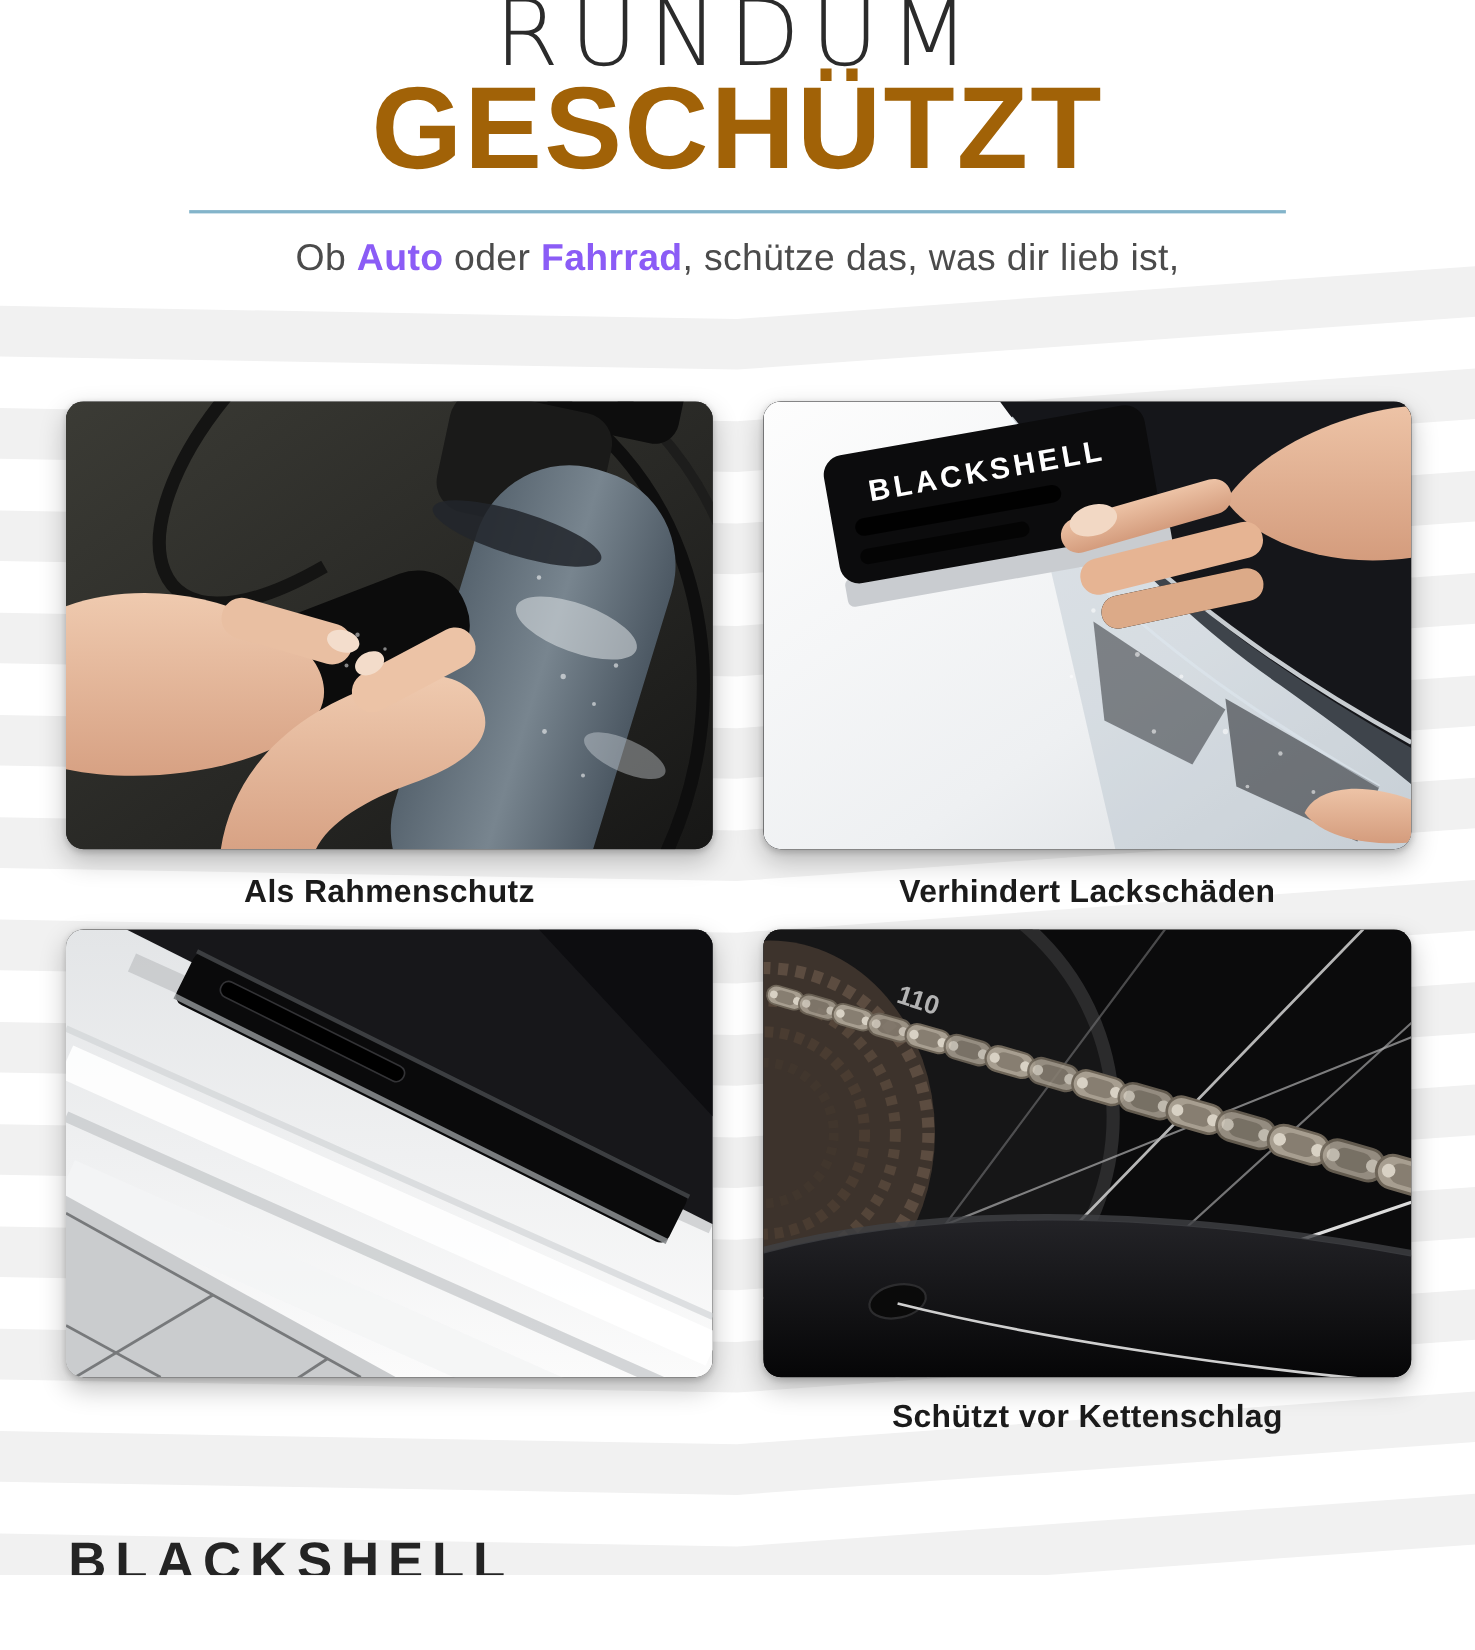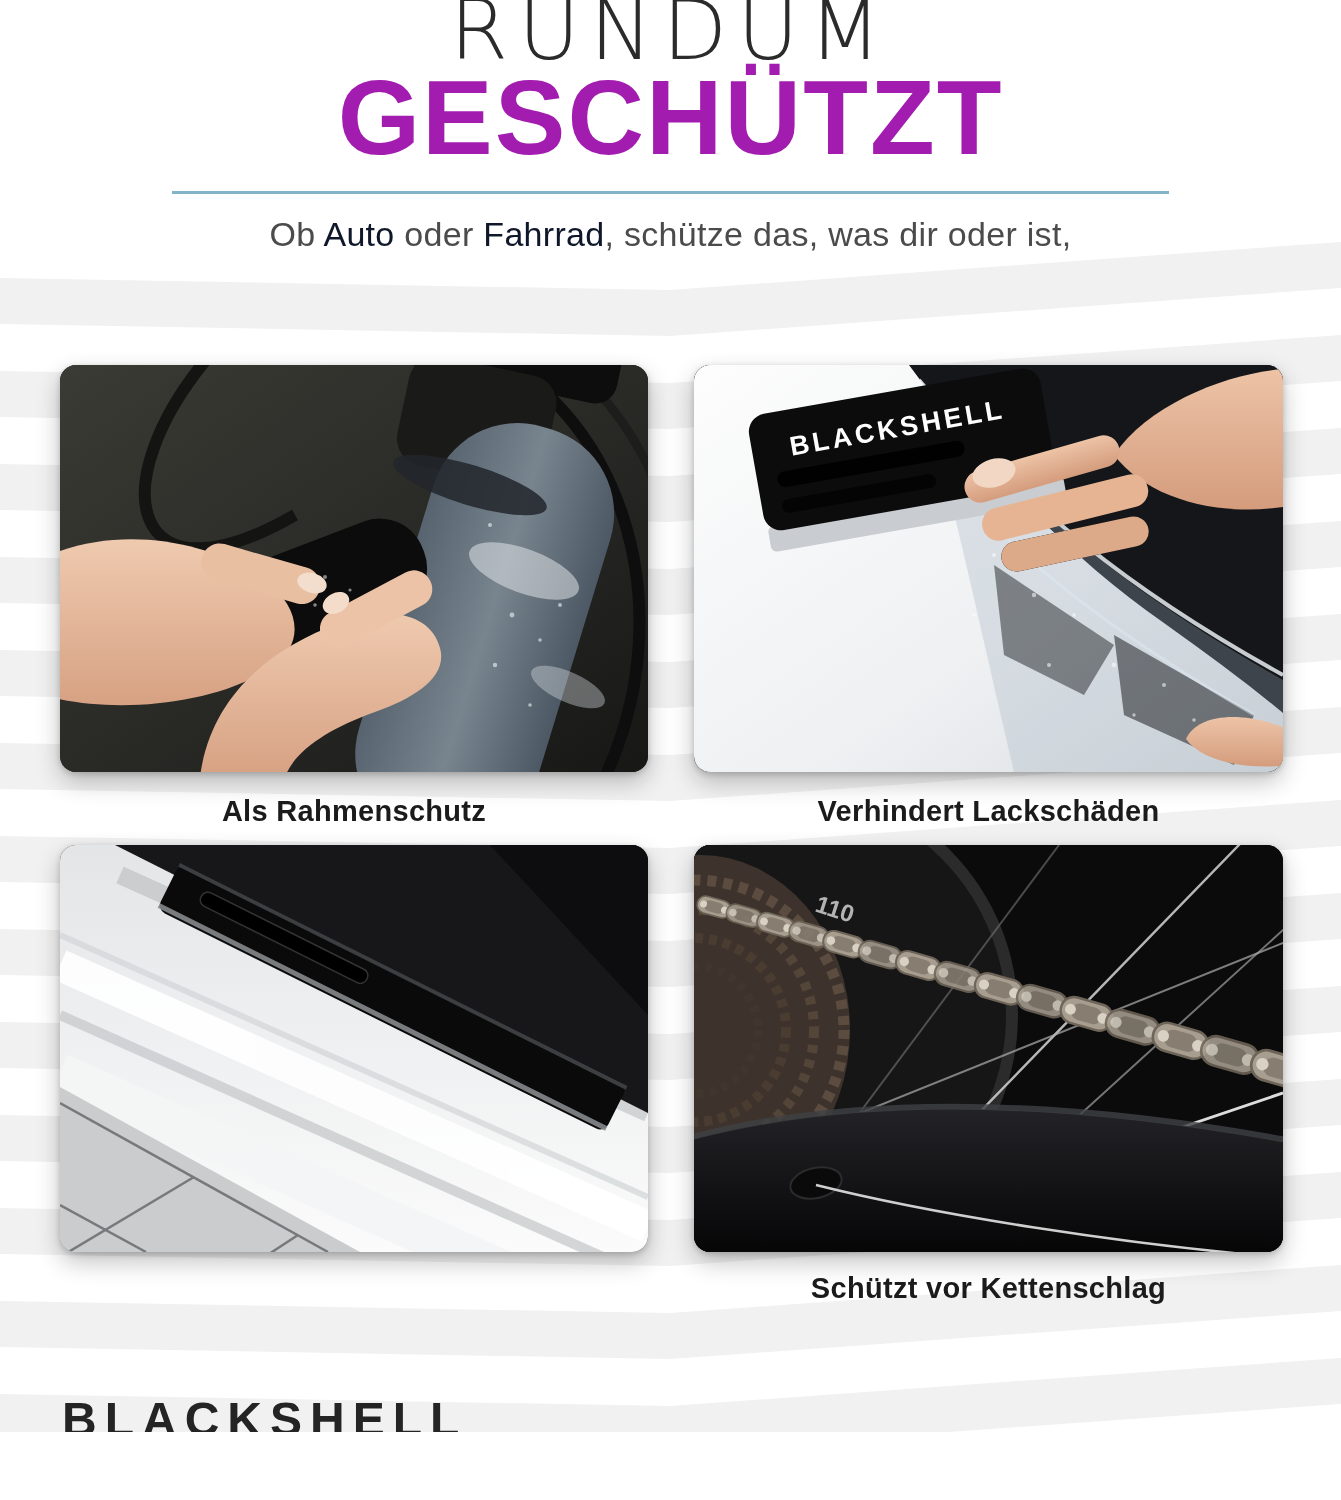--- a/index.html
+++ b/index.html
@@ -10,28 +10,28 @@
   #stripes-svg{position:absolute;left:0;top:0;z-index:0;}
   .layer{position:absolute;z-index:1;}
   
   .title1{
     left:0;right:0;top:-12px;text-align:center;
     font-family:"DejaVu Sans","Liberation Sans",sans-serif;
     font-weight:200;font-size:84px;line-height:1;letter-spacing:10px;color:#2b2b2b;
   }
   .title2{
     left:0;right:0;top:64px;text-align:center;
-    font-weight:800;font-size:106px;line-height:1;letter-spacing:2px;color:#a21caf;
+    font-weight:800;font-size:106px;line-height:1;letter-spacing:2px;color:#a16207;
   }
   .divider{left:172px;top:191px;width:997px;height:3px;background:#83b4ca;}
   .subtitle{
     left:0;right:0;top:211px;text-align:center;
     font-size:34px;line-height:46px;color:#4b4b4b;letter-spacing:.3px;
   }
-  .subtitle b{font-weight:400;color:#0f172a;}
+  .subtitle b{font-weight:700;color:#8b5cf6;}
   
   .card{
     border-radius:16px;overflow:hidden;background:#222;
     box-shadow:0 10px 24px rgba(0,0,0,.24), 0 2px 6px rgba(0,0,0,.18);
   }
   .card svg{display:block;width:100%;height:100%;}
   #card1{left:60px; top:365px;width:588px;height:407px;}
   #card2{left:694px;top:365px;width:589px;height:407px;}
   #card3{left:60px; top:845px;width:588px;height:407px;}
   #card4{left:694px;top:845px;width:589px;height:407px;}
@@ -65,21 +65,21 @@
       <polygon points="0,1208 670,1220 1341,1172 1341,1218 670,1266 0,1254" fill="#f1f1f1"></polygon>
       <polygon points="0,1301 670,1313 1341,1265 1341,1311 670,1359 0,1347" fill="#f1f1f1"></polygon>
       <polygon points="0,1394 670,1406 1341,1358 1341,1404 670,1452 0,1440" fill="#f1f1f1"></polygon>
       <polygon points="0,1487 670,1499 1341,1451 1341,1497 670,1545 0,1533" fill="#f1f1f1"></polygon>
     </svg>
 
   <div class="layer title1">RUNDUM</div>
   <div class="layer title2">GESCHÜTZT</div>
   <div class="layer divider" style="background: rgb(131, 180, 202);"></div>
   <div class="layer subtitle">
-    <div><span>Ob </span><b>Auto</b><span> oder </span><b>Fahrrad</b><span>, schütze das, was dir oder ist,</span></div>
+    <div><span>Ob </span><b>Auto</b><span> oder </span><b>Fahrrad</b><span>, schütze das, was dir lieb ist,</span></div>
   </div>
 
   <div id="card1" class="layer card">
     <svg viewBox="0 0 588 407">
       <defs>
         <linearGradient id="p1bg" x1="0" y1="0" x2="1" y2="1">
           <stop offset="0" stop-color="#3b3b35"></stop>
             <stop offset=".55" stop-color="#282825"></stop>
             <stop offset="1" stop-color="#171716"></stop>
         </linearGradient>

